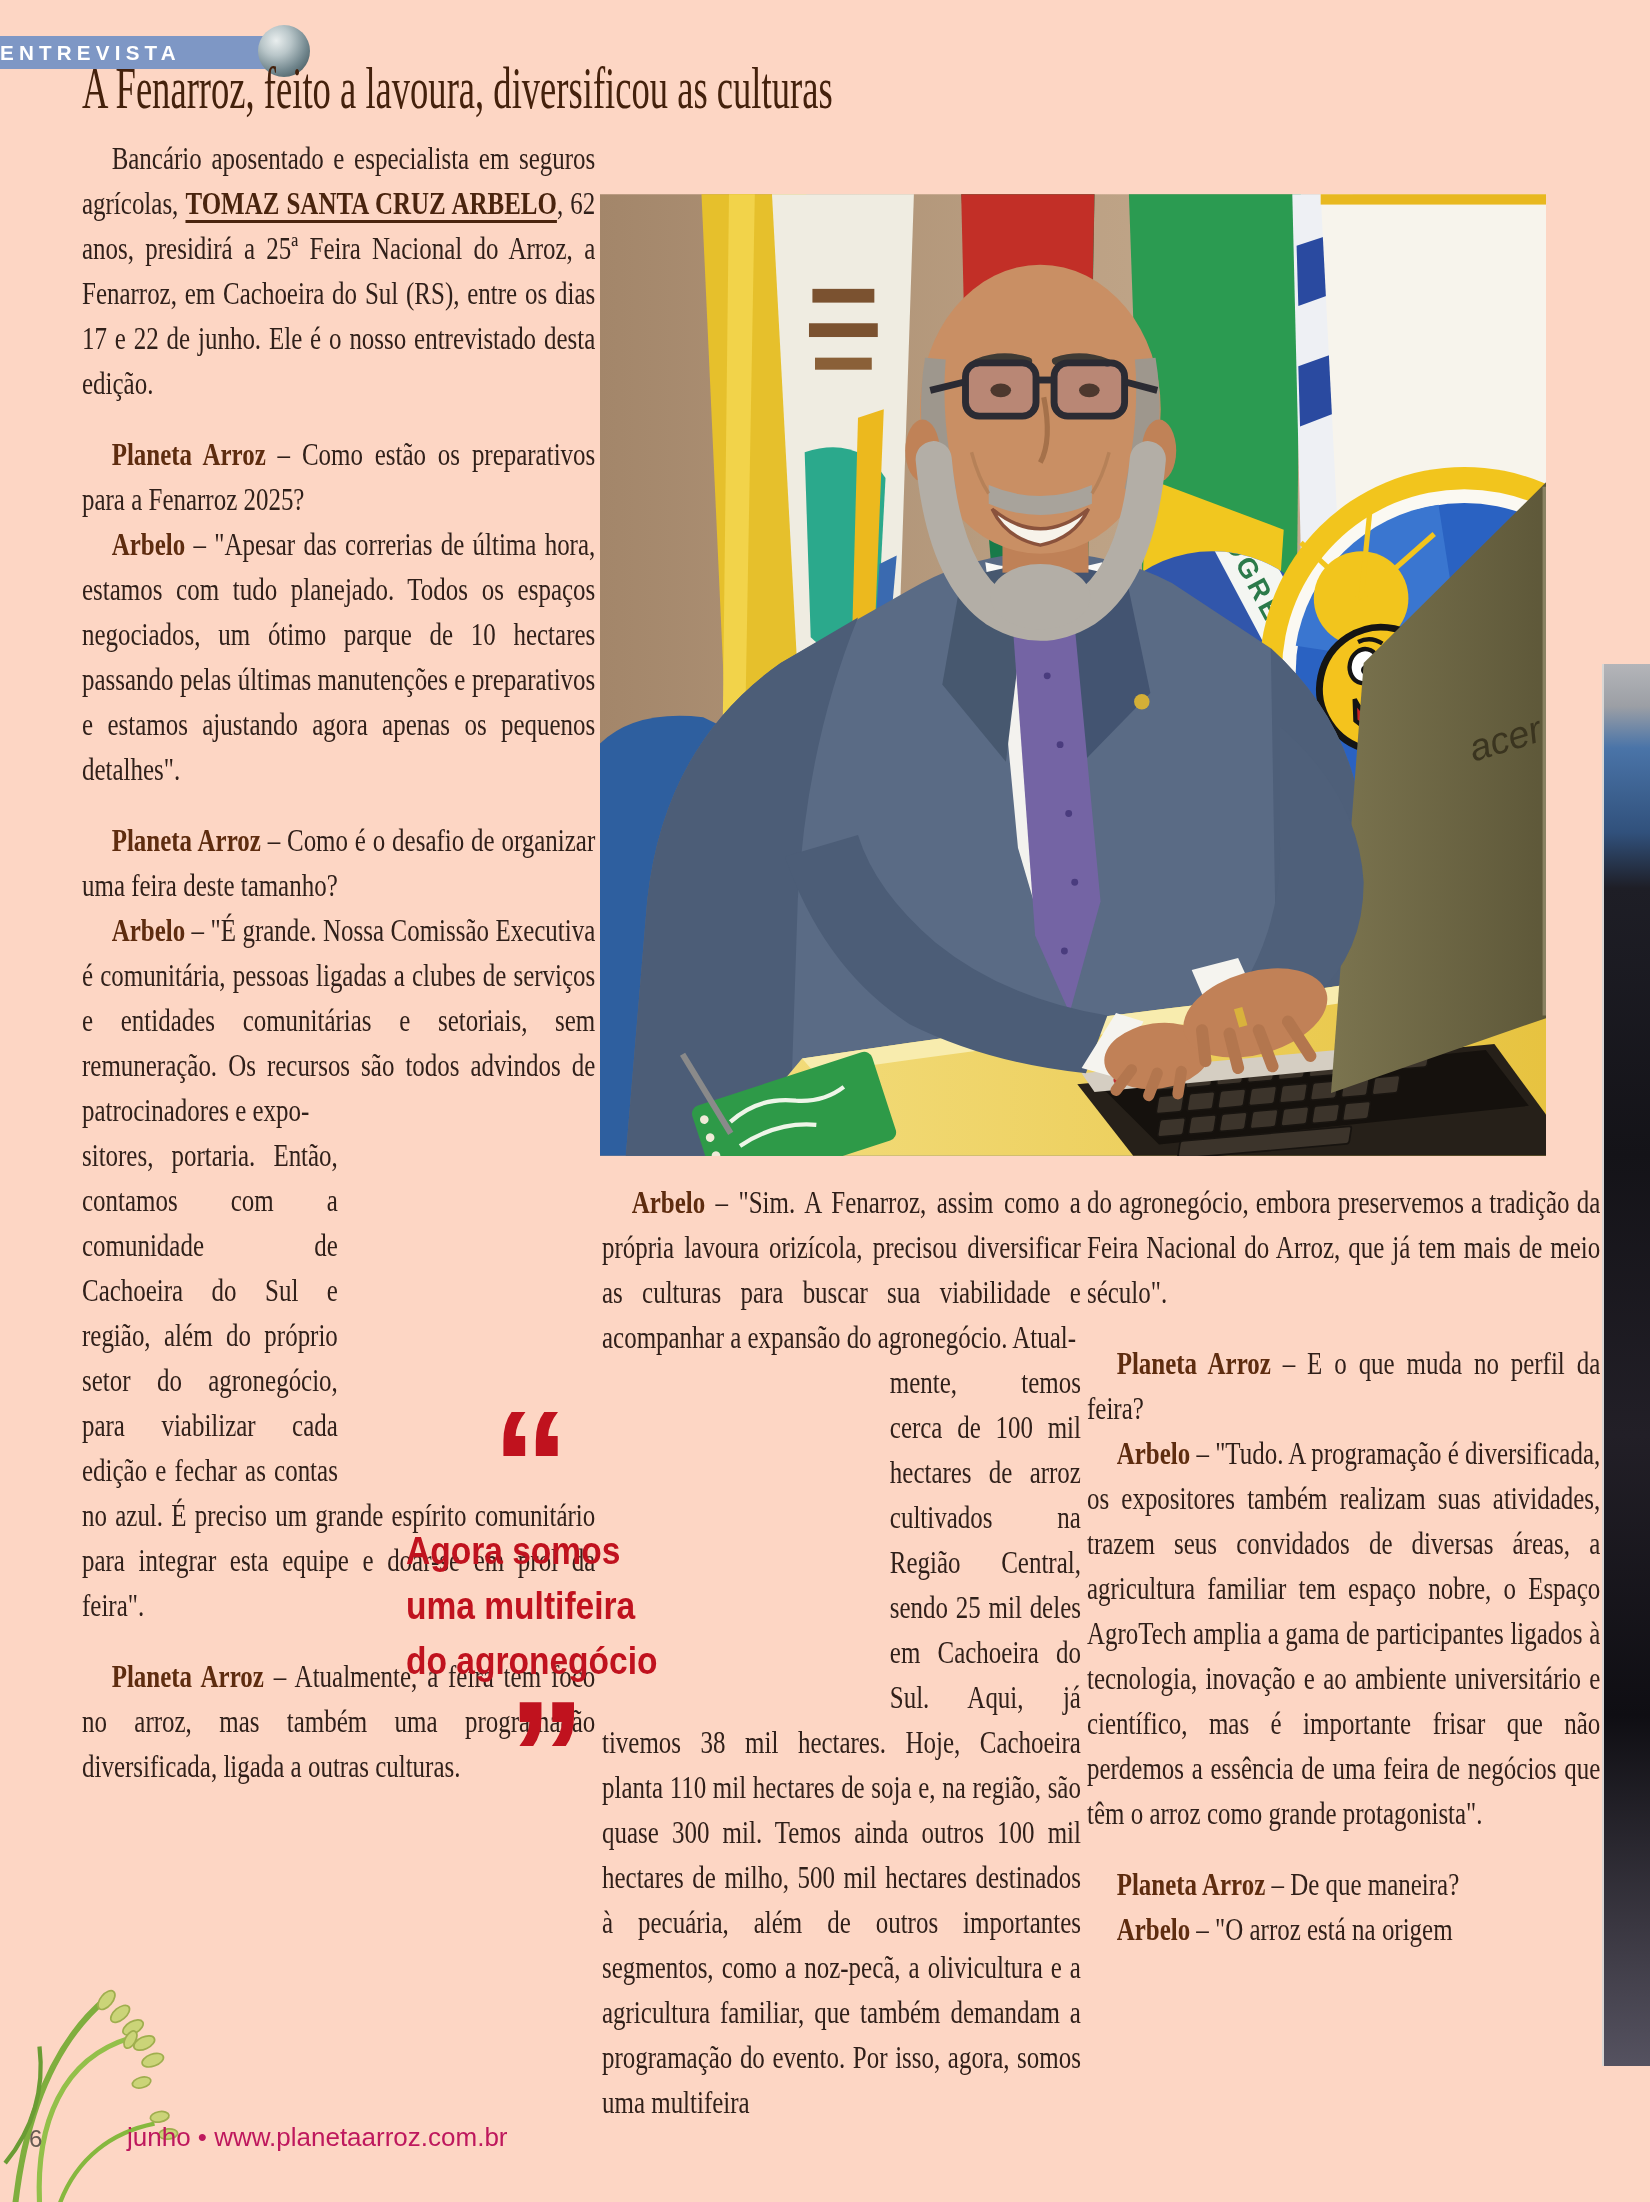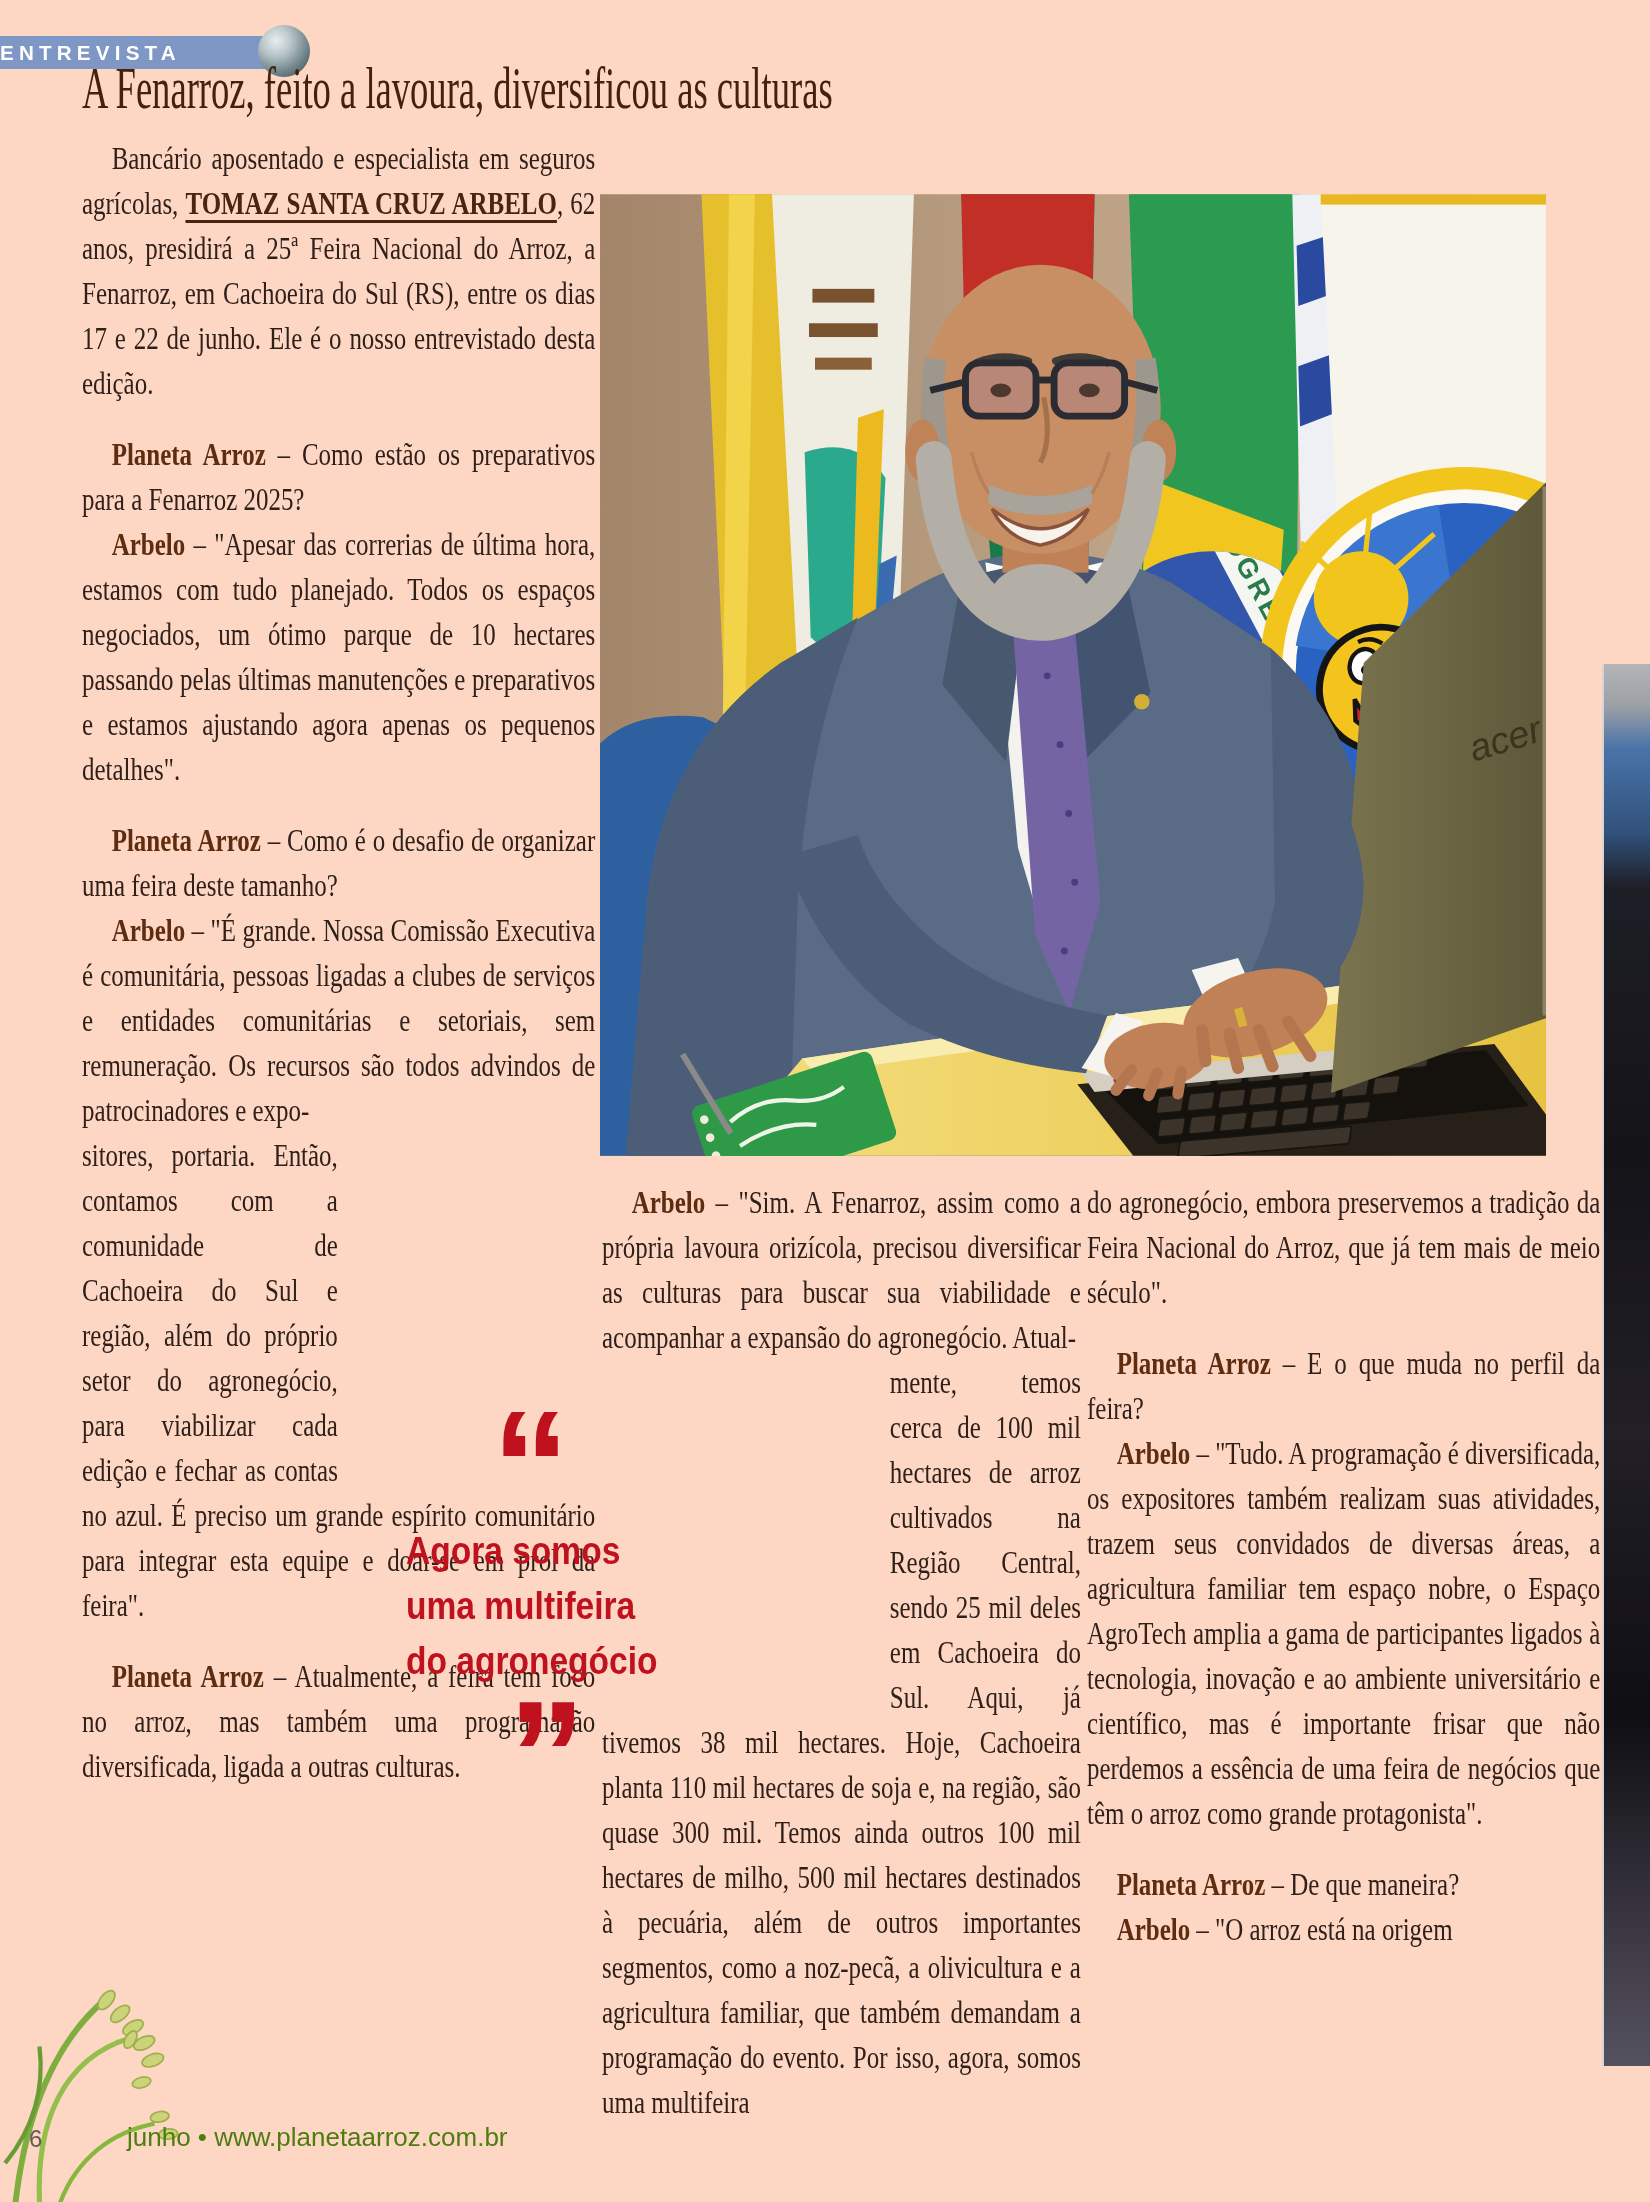--- a/index.html
+++ b/index.html
@@ -55,21 +55,21 @@
     color:#c0121e;font-size:155px;line-height:1;}
   .pq-open{left:86px;top:-33px;}
   .pq-close{left:102px;top:258px;}
 
   
   .photo{left:600px;top:194px;width:946px;height:962px;overflow:hidden;}
 
   
   .footer-text{
     left:127px;top:2122px;font-family:"Liberation Sans",sans-serif;
-    font-size:26px;color:#4d7c0f;z-index:3;
+    font-size:26px;color:#be185d;z-index:3;
   }
   .page-num{
     left:29px;top:2125px;font-family:"Liberation Sans",sans-serif;
     font-size:24px;color:#675b52;z-index:3;
   }
   .rice-decor{left:0;top:1986px;z-index:1;}
 
   
   .edge-strip{
     left:1602px;top:664px;width:48px;height:1402px;z-index:2;

